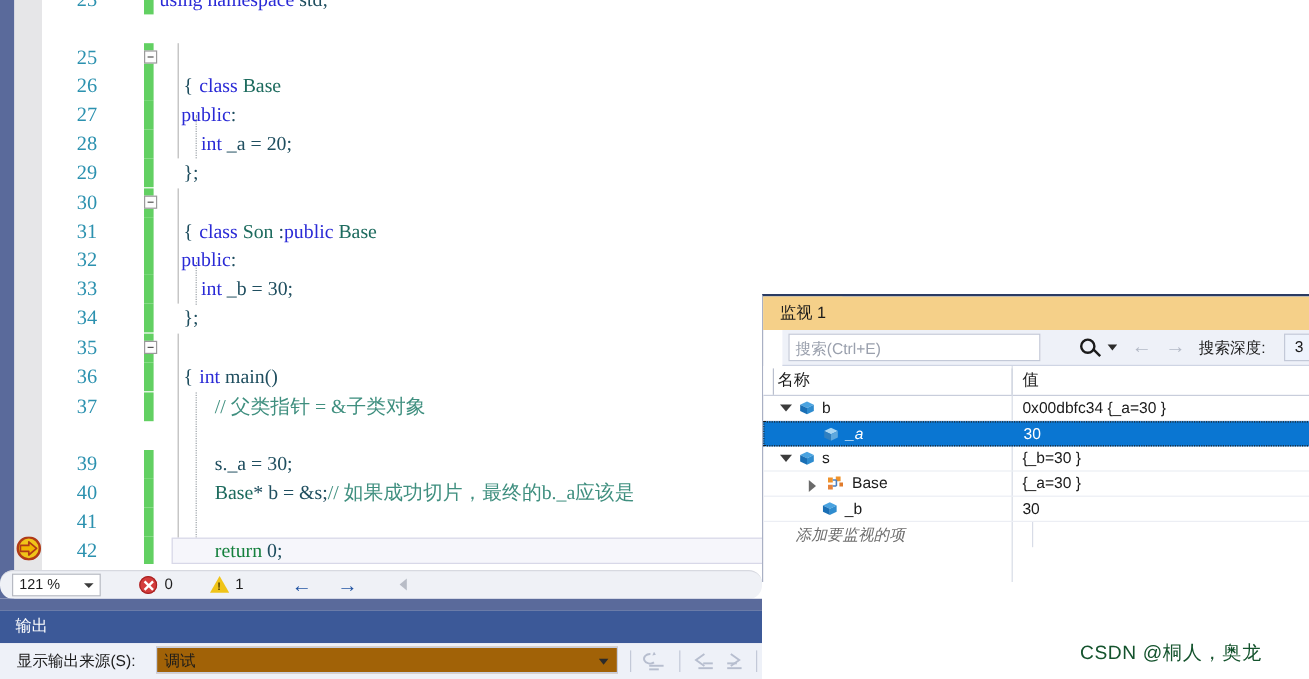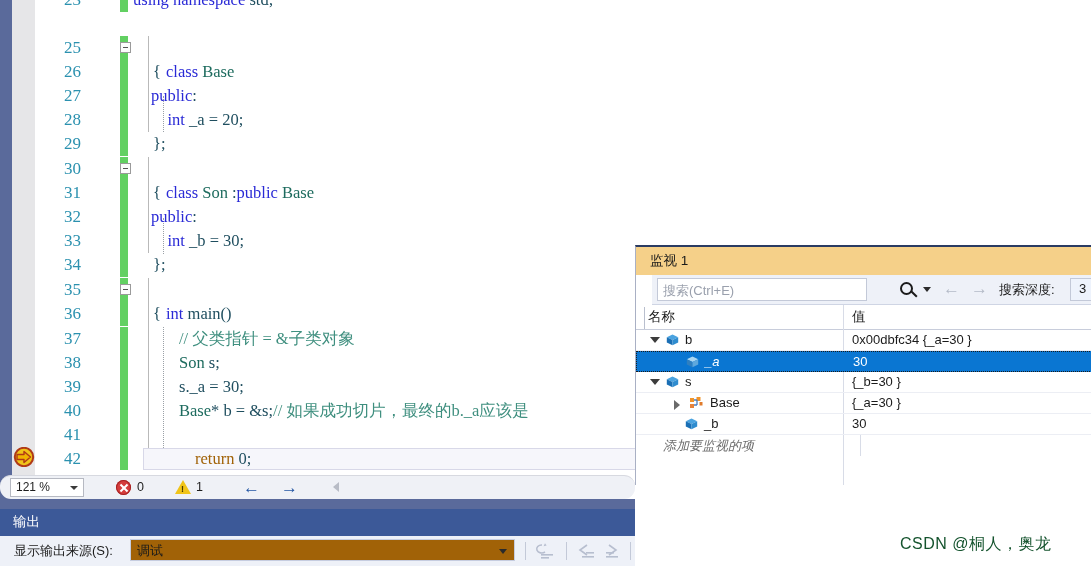--- a/index.html
+++ b/index.html
@@ -27,21 +27,21 @@
     color:#2b91af;font-family:"Liberation Serif","DejaVu Serif",serif;font-size:17px;
     letter-spacing:0px;
   }
   .changebar{position:absolute;left:85px;top:0;width:8px;height:100%;background:#62d062;}
   .codetext{
     position:absolute;left:98px;top:0;
     font-family:"Liberation Serif","DejaVu Serif",serif;font-size:16.5px;
     color:#1f4e5f;white-space:pre;
   }
   .kw{color:#2a2ad6;}
-  .kw-purple{color:#a16207;margin-left:16px;}
+  .kw-purple{color:#15803d;}
   .cls{color:#1d6b5e;}
   .cmt{color:#3f8f7f;}
   .num{color:#1f4e5f;}
   .plain{color:#1f4e5f;}
 
   
   .collapse{
     position:absolute;left:-13px;top:6px;width:11px;height:11px;
     border:1px solid #9a9a9a;background:#fdfdfd;box-sizing:border-box;
   }
@@ -268,25 +268,20 @@
       <span class="changebar"></span>
       <span class="codetext" style="left:118px;">{</span>
     </div>
 
     <div class="code-line" style="top:327px;position:absolute;left:0;width:600px;">
       <span class="lnum">37</span>
       <span class="changebar"></span>
       <span class="codetext" style="left:144px;"><span class="cmt">// 父类指针 = &amp;子类对象</span></span>
     </div>
 
-    <div class="code-line" style="top:351px;position:absolute;left:0;width:600px;">
-      <span class="lnum">38</span>
-      <span class="changebar"></span>
-      <span class="codetext" style="left:144px;"><span class="cls">Son</span> <span class="plain">s;</span></span>
-    </div>
 
     <div class="code-line" style="top:375px;position:absolute;left:0;width:600px;">
       <span class="lnum">39</span>
       <span class="changebar"></span>
       <span class="codetext" style="left:144px;"><span class="plain">s._a = </span><span class="num">30</span><span class="plain">;</span></span>
     </div>
 
     <div class="code-line" style="top:399px;position:absolute;left:0;width:600px;">
       <span class="lnum">40</span>
       <span class="changebar"></span>

